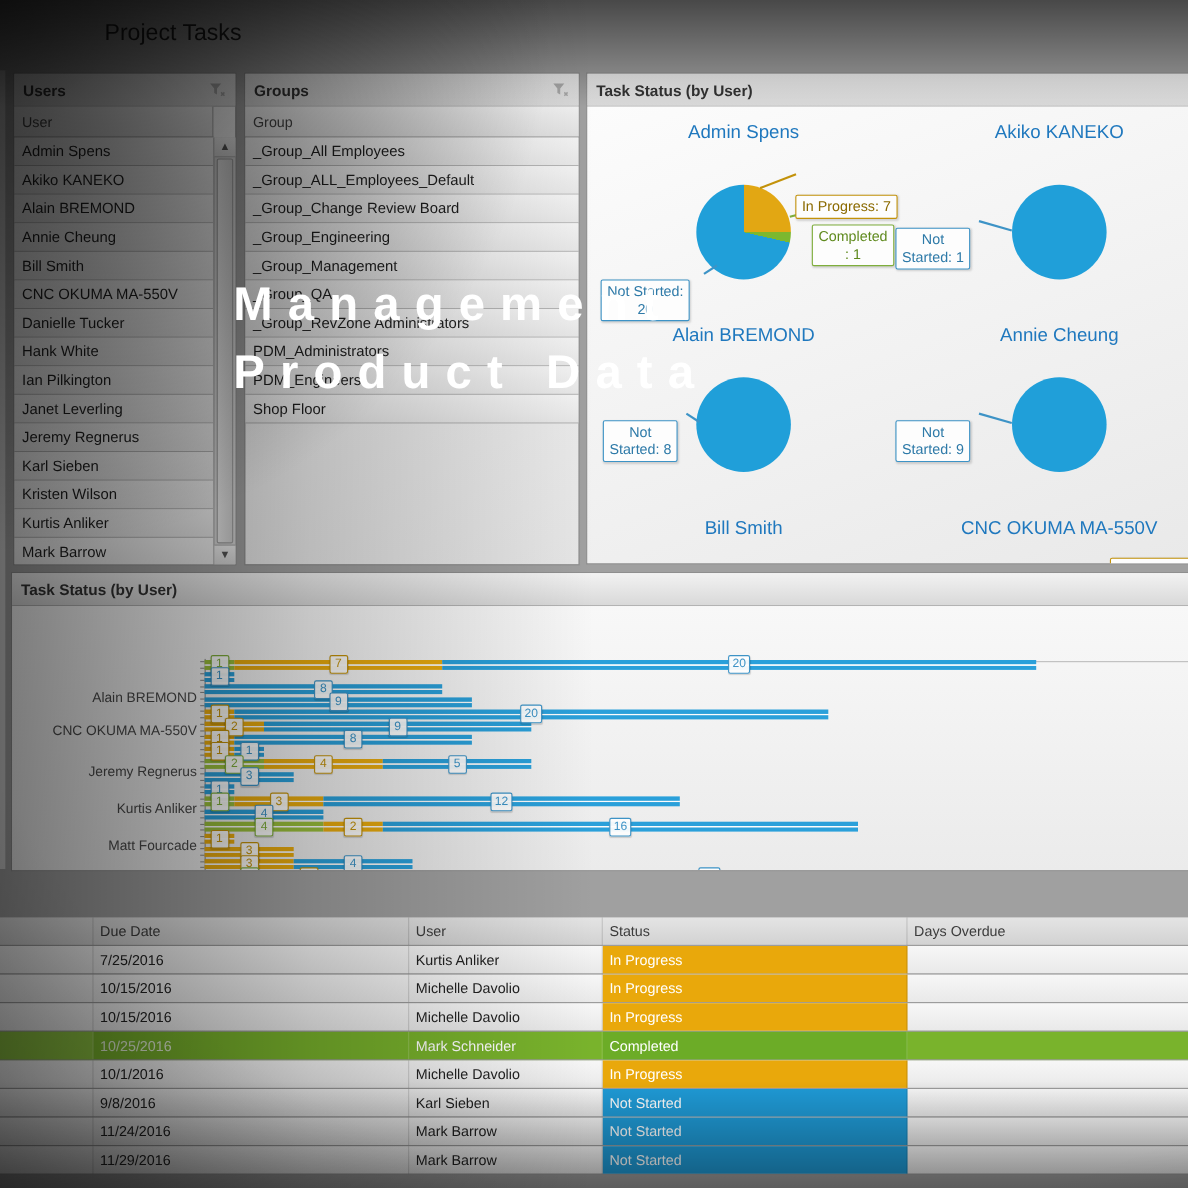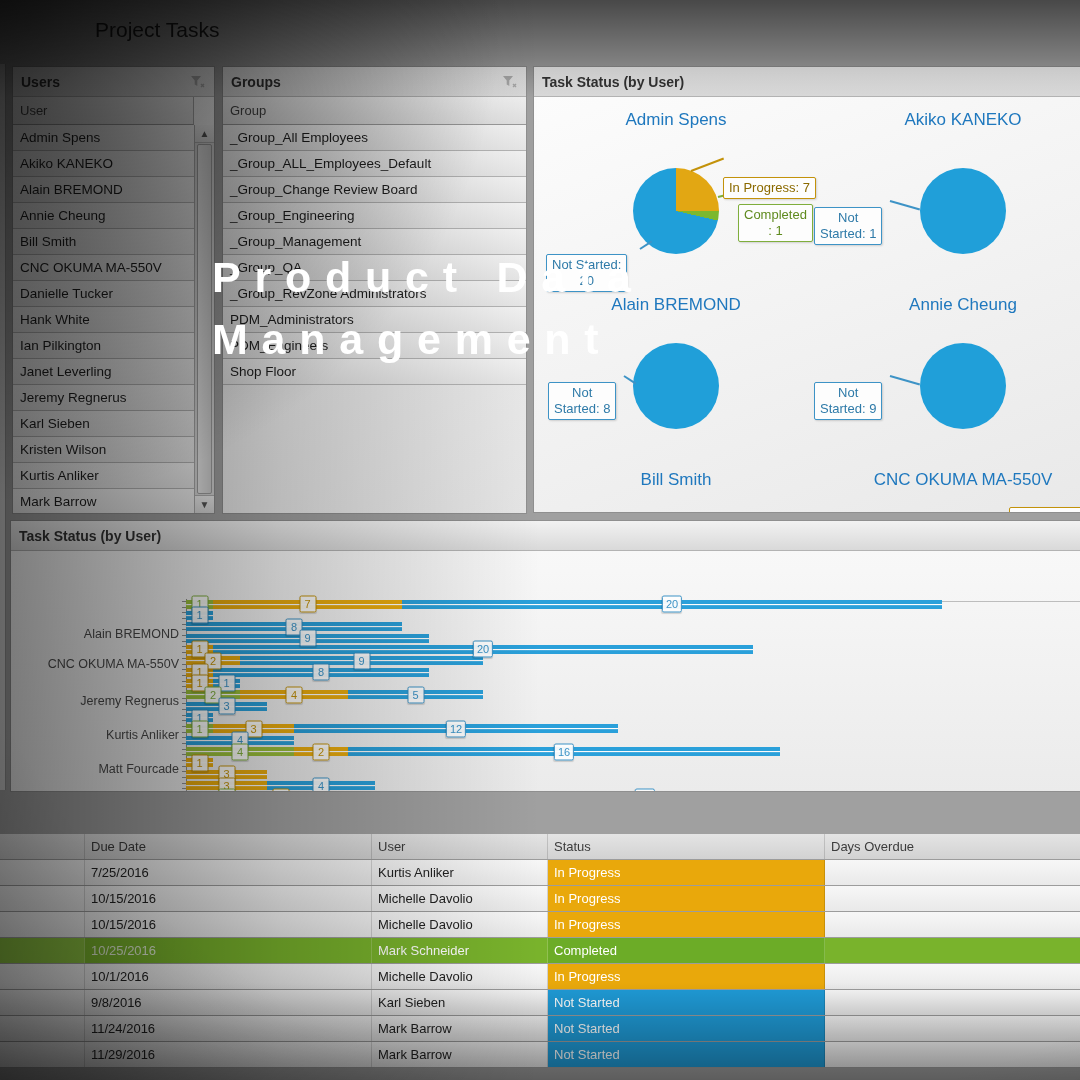--- a/index.html
+++ b/index.html
@@ -352,16 +352,16 @@
     <div class="trow">
       <div class="tcell" style="left: 0px; width: 85px;"></div>
       <div class="tcell" style="left: 85px; width: 287px;">11/29/2016</div>
       <div class="tcell" style="left: 372px; width: 176px;">Mark Barrow</div>
       <div class="tcell status-cell" style="left: 548px; width: 277px; background: rgb(31, 155, 215);">Not Started</div>
       <div class="tcell dd" style="left: 825px; width: 267px;"></div>
     </div>
   </div>
 
 <div id="white-title">
+  <div>Management</div>
   <div>Product Data</div>
-  <div>Management</div>
 </div>
 <div id="vignette"></div>
 
 </body></html>

